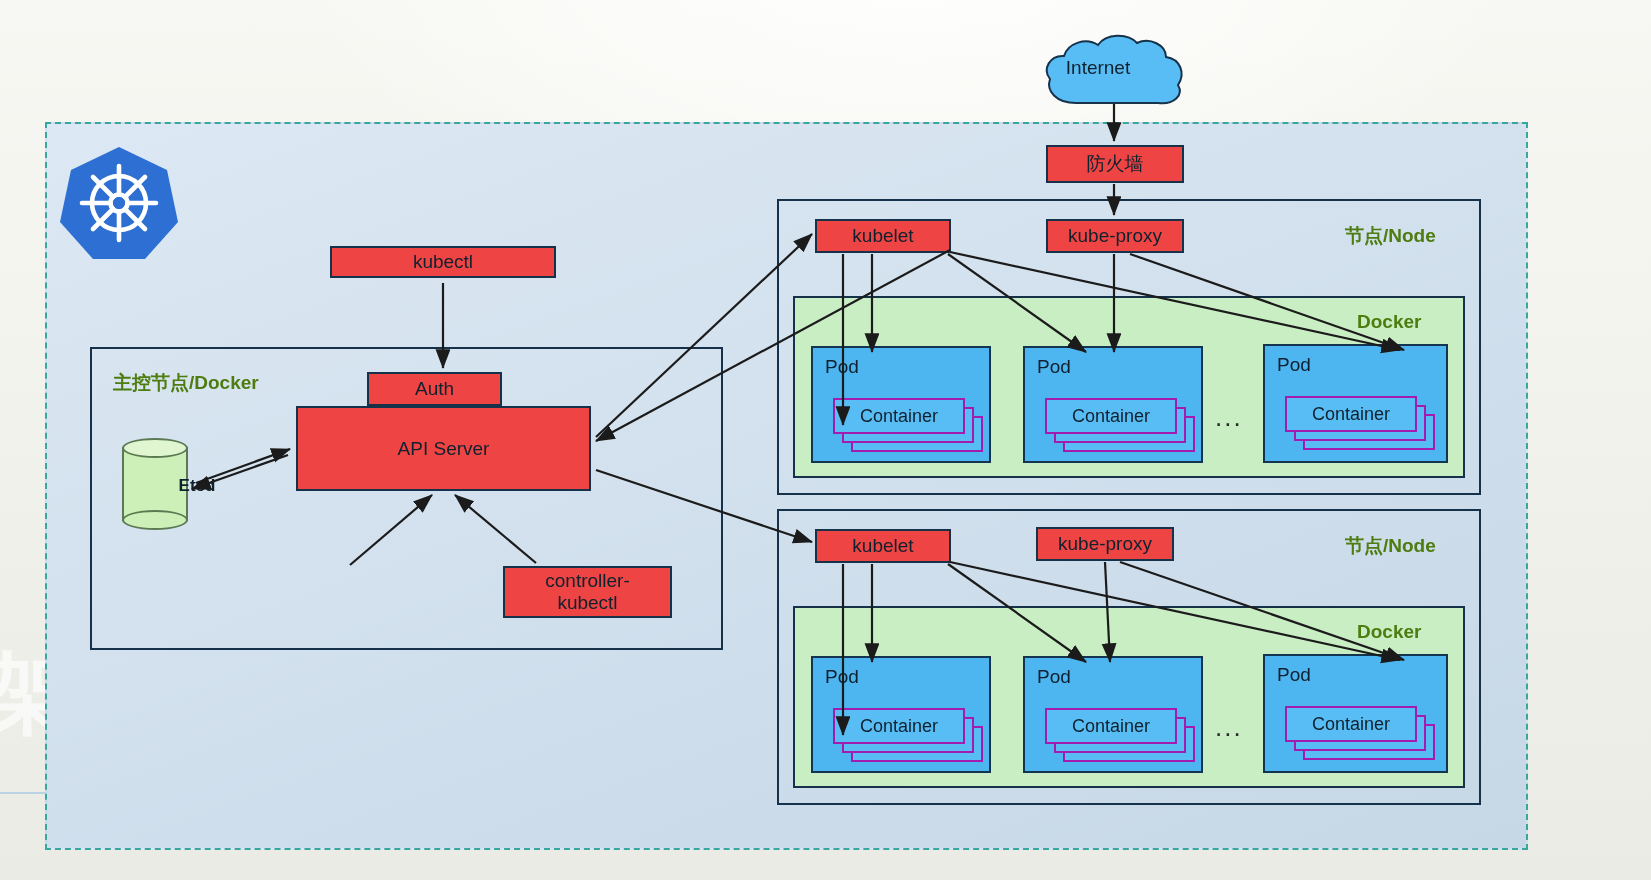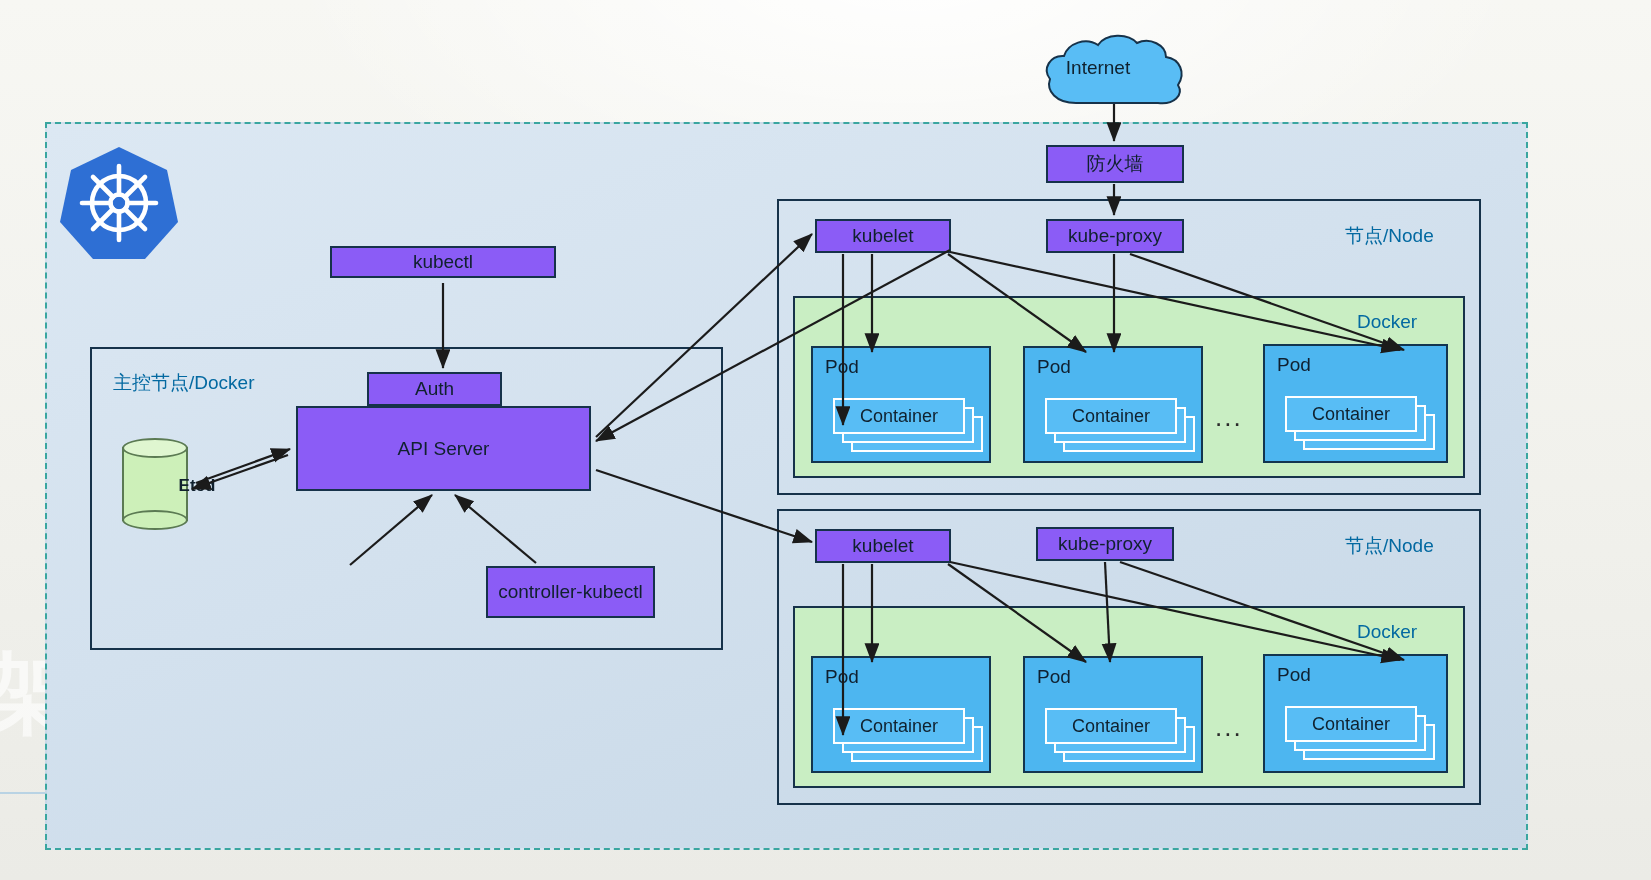--- a/index.html
+++ b/index.html
@@ -71,43 +71,43 @@
     left: 60px;
     top: 144px;
     width: 118px;
     height: 118px;
   }
 
   
   .box {
     position: absolute;
     box-sizing: border-box;
-    background: #8b5cf6;
+    background: #ef4444;
     border: 2px solid #16324a;
     display: flex;
     align-items: center;
     justify-content: center;
     text-align: left;
     color: #10212e;
     font-size: 19px;
     line-height: 1.15;
   }
 
   
   .frame {
     position: absolute;
     box-sizing: border-box;
     border: 2px solid #16324a;
     background: transparent;
   }
   .frame-label {
     position: absolute;
-    font-weight: normal;
+    font-weight: bold;
     font-size: 19px;
-    color: #0369a1;
+    color: #4d7c0f;
     white-space: nowrap;
   }
 
   .docker-area {
     position: absolute;
     box-sizing: border-box;
     border: 2px solid #16324a;
     background: #c9eec3;
   }
 
@@ -123,21 +123,21 @@
     top: 8px;
     font-size: 19px;
     color: #0f2030;
   }
   
   .ctr-stack { position: absolute; }
   .ctr {
     position: absolute;
     box-sizing: border-box;
     background: #58bdf5;
-    border: 2px solid #ffffff;
+    border: 2px solid #a21caf;
   }
   .ctr-front {
     display: flex;
     align-items: center;
     justify-content: center;
     font-size: 18px;
     color: #10212e;
   }
   .dots {
     position: absolute;
@@ -279,21 +279,21 @@
   </div>
 
   <div class="cyl" style="left:122px; top:438px;">
     <div class="cyl-body"></div>
     <div class="cyl-bot"></div>
     <div class="cyl-top"></div>
     <div class="cyl-label">Etcd</div>
   </div>
 
 
-  <div class="box" style="left:486px; top:566px; width:169px; height:52px; flex-direction:row;">
+  <div class="box" style="left:503px; top:566px; width:169px; height:52px; flex-direction:column;">
     <span>controller-</span>
     <span>kubectl</span>
   </div>
 
   <div class="frame" style="left:777px; top:199px; width:704px; height:296px;"></div>
   <div class="frame-label" style="left:1345px; top:223px;">节点/Node</div>
 
   <div class="box" style="left:815px; top:219px; width:136px; height:34px;">
     <span>kubelet</span>
   </div>

